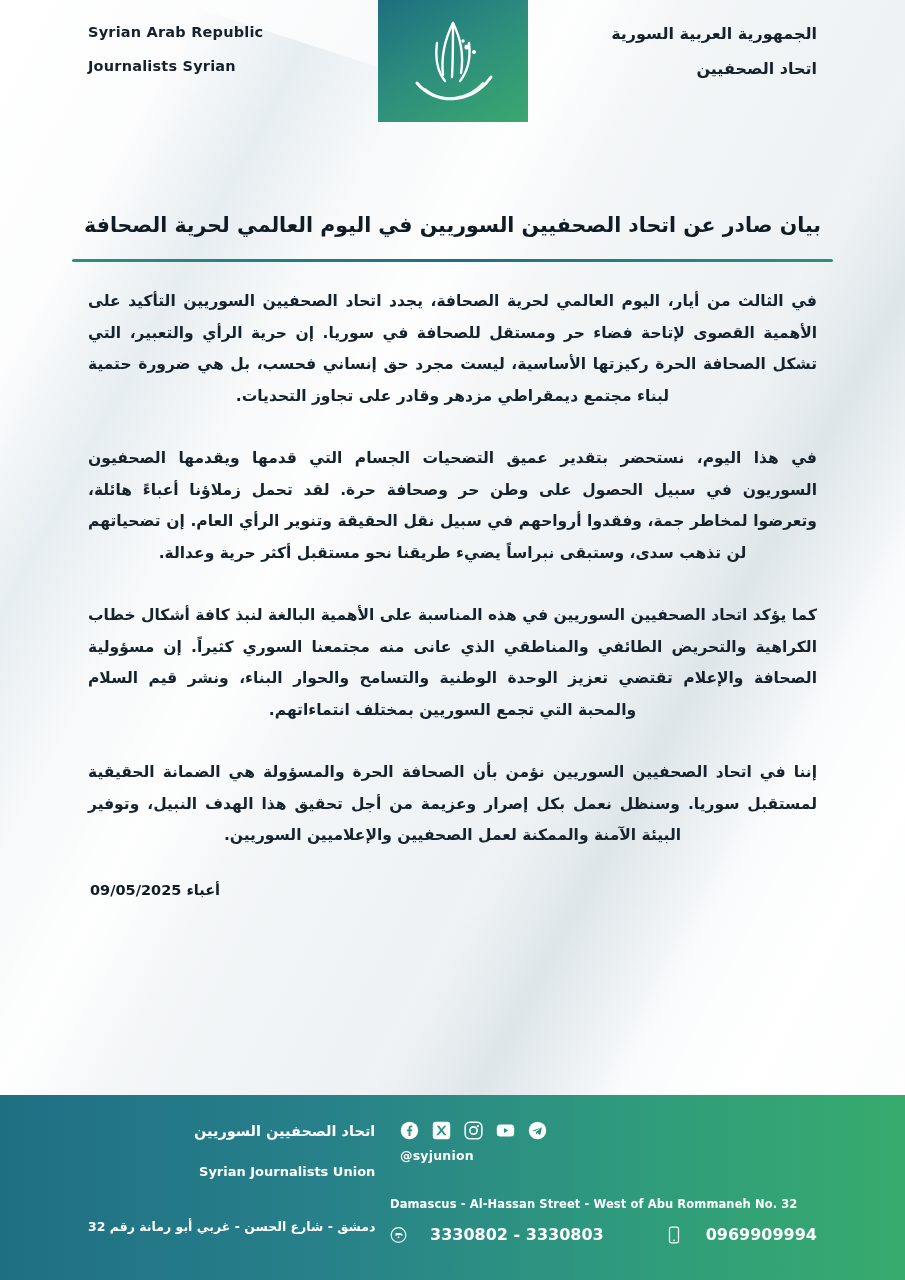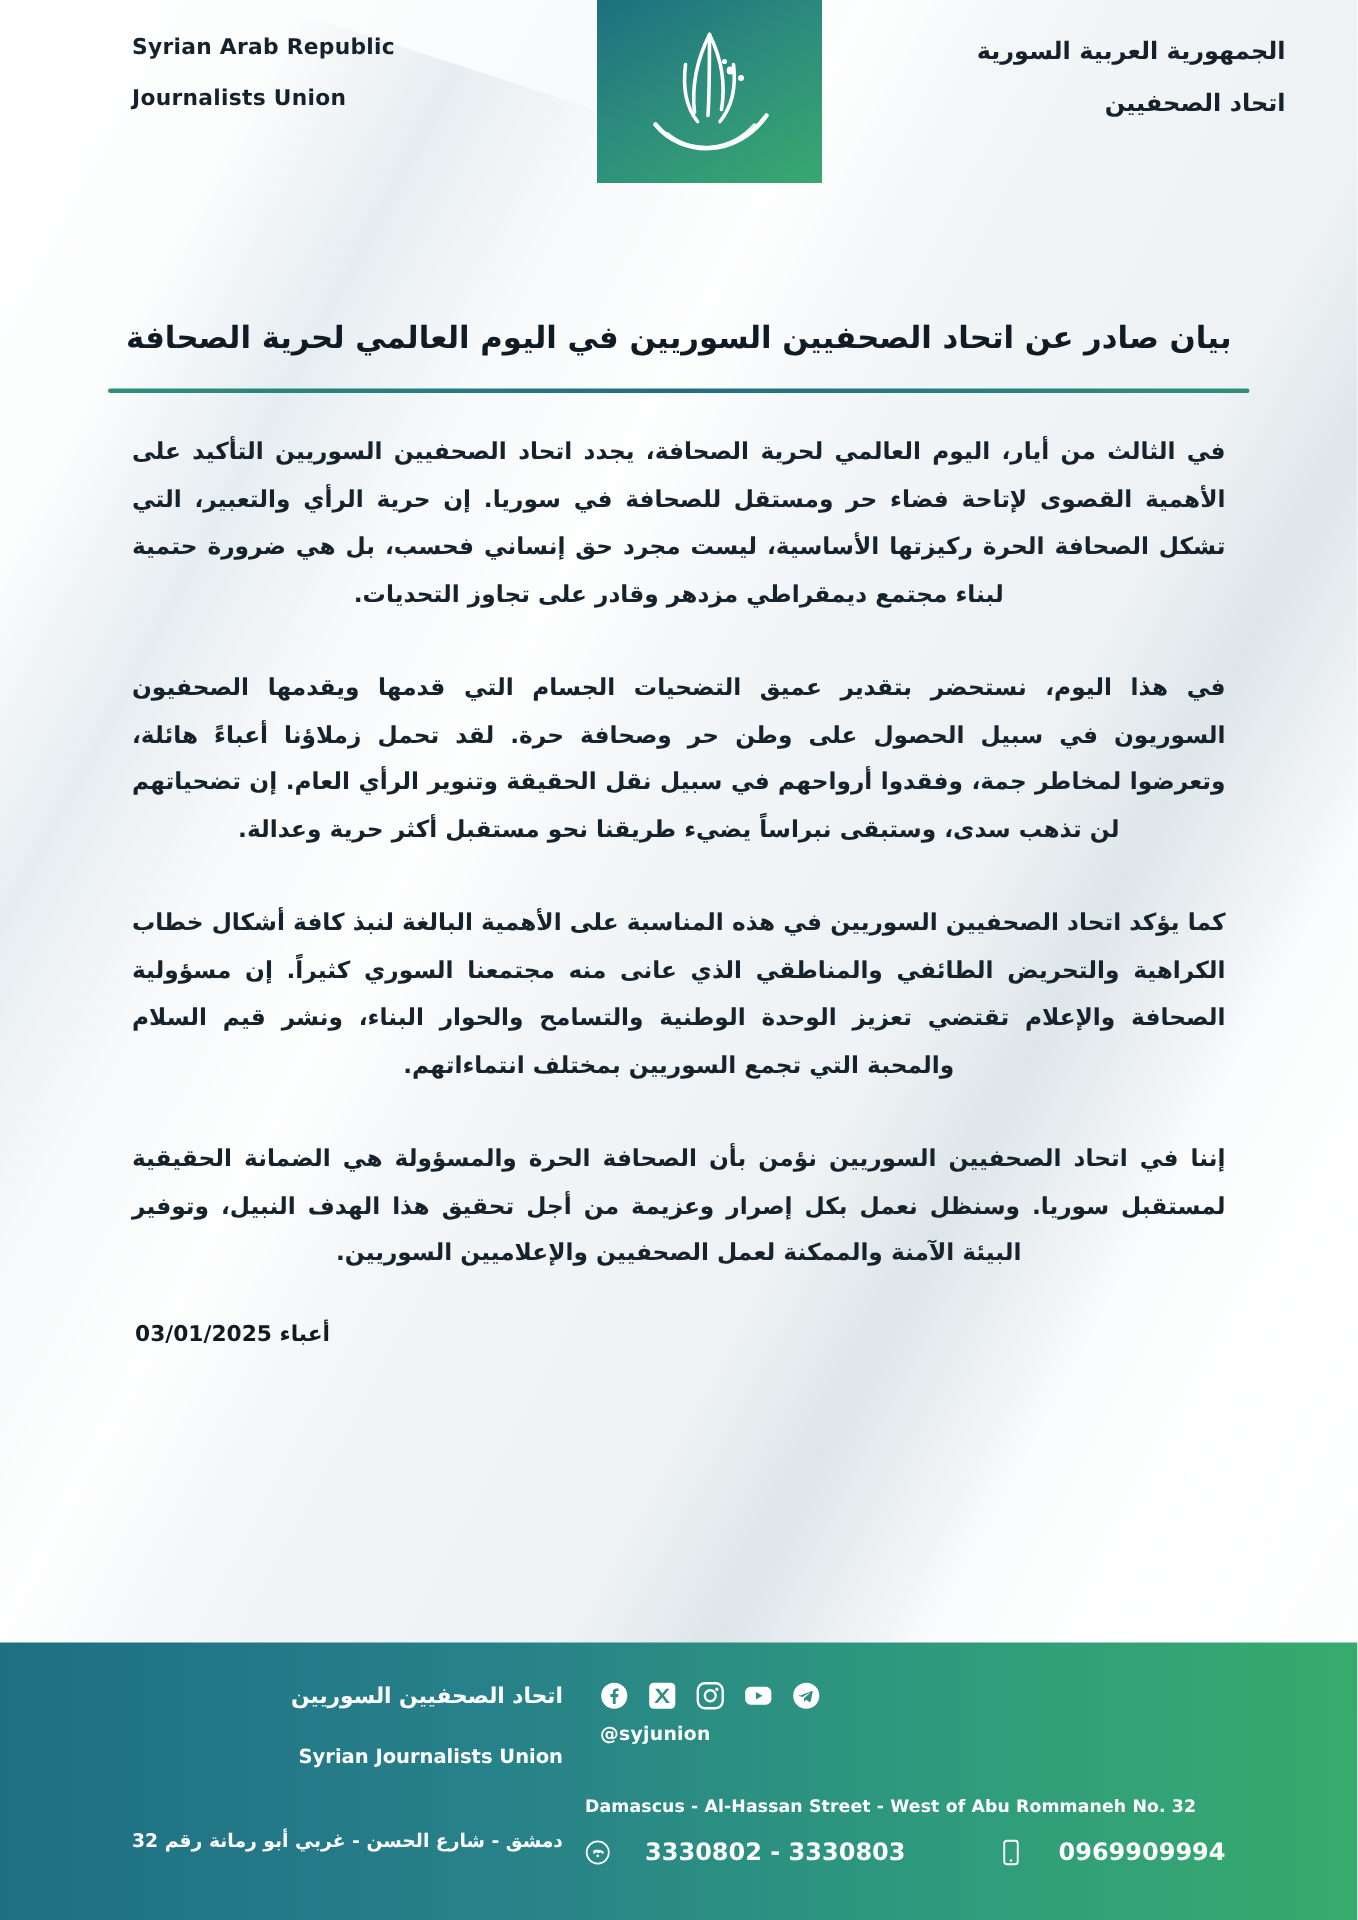--- a/index.html
+++ b/index.html
@@ -63,21 +63,21 @@
   .header-side {
     width: 330px;
     padding-top: 24px;
   }
   .header-side.left {
     padding-left: 88px;
     text-align: left;
     direction: ltr;
   }
   .header-side.right {
-    padding-right: 48px;
+    padding-right: 88px;
     text-align: right;
     direction: rtl;
   }
   .header-line {
     font-size: 14.5px;
     font-weight: bold;
     color: #17212b;
     letter-spacing: 0.2px;
     margin-bottom: 18px;
     white-space: nowrap;
@@ -255,36 +255,36 @@
           <circle cx="73" cy="39" r="2"></circle>
           <circle cx="62" cy="28" r="1.7"></circle>
         </g>
         <path d="M16 70 C34 92, 70 92, 90 64" fill="none" stroke="#ffffff" stroke-width="3" stroke-linecap="round"></path>
         <path d="M24 76 C40 90, 66 88, 82 70" fill="none" stroke="#ffffff" stroke-width="2" stroke-linecap="round" opacity="0.85"></path>
       </svg>
     </div>
 
     <div class="header-side left">
       <div class="header-line">Syrian Arab Republic</div>
-      <div class="header-line">Journalists Union</div>
+      <div class="header-line">Journalists Syrian</div>
     </div>
   </div>
 
   <div class="title-wrap">
     <div class="doc-title">بيان صادر عن اتحاد الصحفيين السوريين في اليوم العالمي لحرية الصحافة</div>
     <div class="title-rule"></div>
   </div>
 
   <div class="body-wrap">
     <p class="para">في الثالث من أيار، اليوم العالمي لحرية الصحافة، يجدد اتحاد الصحفيين السوريين التأكيد على الأهمية القصوى لإتاحة فضاء حر ومستقل للصحافة في سوريا. إن حرية الرأي والتعبير، التي تشكل الصحافة الحرة ركيزتها الأساسية، ليست مجرد حق إنساني فحسب، بل هي ضرورة حتمية لبناء مجتمع ديمقراطي مزدهر وقادر على تجاوز التحديات.</p>
     <p class="para">في هذا اليوم، نستحضر بتقدير عميق التضحيات الجسام التي قدمها ويقدمها الصحفيون السوريون في سبيل الحصول على وطن حر وصحافة حرة. لقد تحمل زملاؤنا أعباءً هائلة، وتعرضوا لمخاطر جمة، وفقدوا أرواحهم في سبيل نقل الحقيقة وتنوير الرأي العام. إن تضحياتهم لن تذهب سدى، وستبقى نبراساً يضيء طريقنا نحو مستقبل أكثر حرية وعدالة.</p>
     <p class="para">كما يؤكد اتحاد الصحفيين السوريين في هذه المناسبة على الأهمية البالغة لنبذ كافة أشكال خطاب الكراهية والتحريض الطائفي والمناطقي الذي عانى منه مجتمعنا السوري كثيراً. إن مسؤولية الصحافة والإعلام تقتضي تعزيز الوحدة الوطنية والتسامح والحوار البناء، ونشر قيم السلام والمحبة التي تجمع السوريين بمختلف انتماءاتهم.</p>
     <p class="para">إننا في اتحاد الصحفيين السوريين نؤمن بأن الصحافة الحرة والمسؤولة هي الضمانة الحقيقية لمستقبل سوريا. وسنظل نعمل بكل إصرار وعزيمة من أجل تحقيق هذا الهدف النبيل، وتوفير البيئة الآمنة والممكنة لعمل الصحفيين والإعلاميين السوريين.</p>
     <div class="date-line">
-      <span>03/01/2025</span>
+      <span>09/05/2025</span>
       <span class="city">أعباء</span>
     </div>
   </div>
 
   <div class="footer">
     <div class="footer-inner">
       <div class="footer-left">
         <div class="social-row">
           <span class="social-ico">
             <svg width="19" height="19" viewBox="0 0 24 24">

